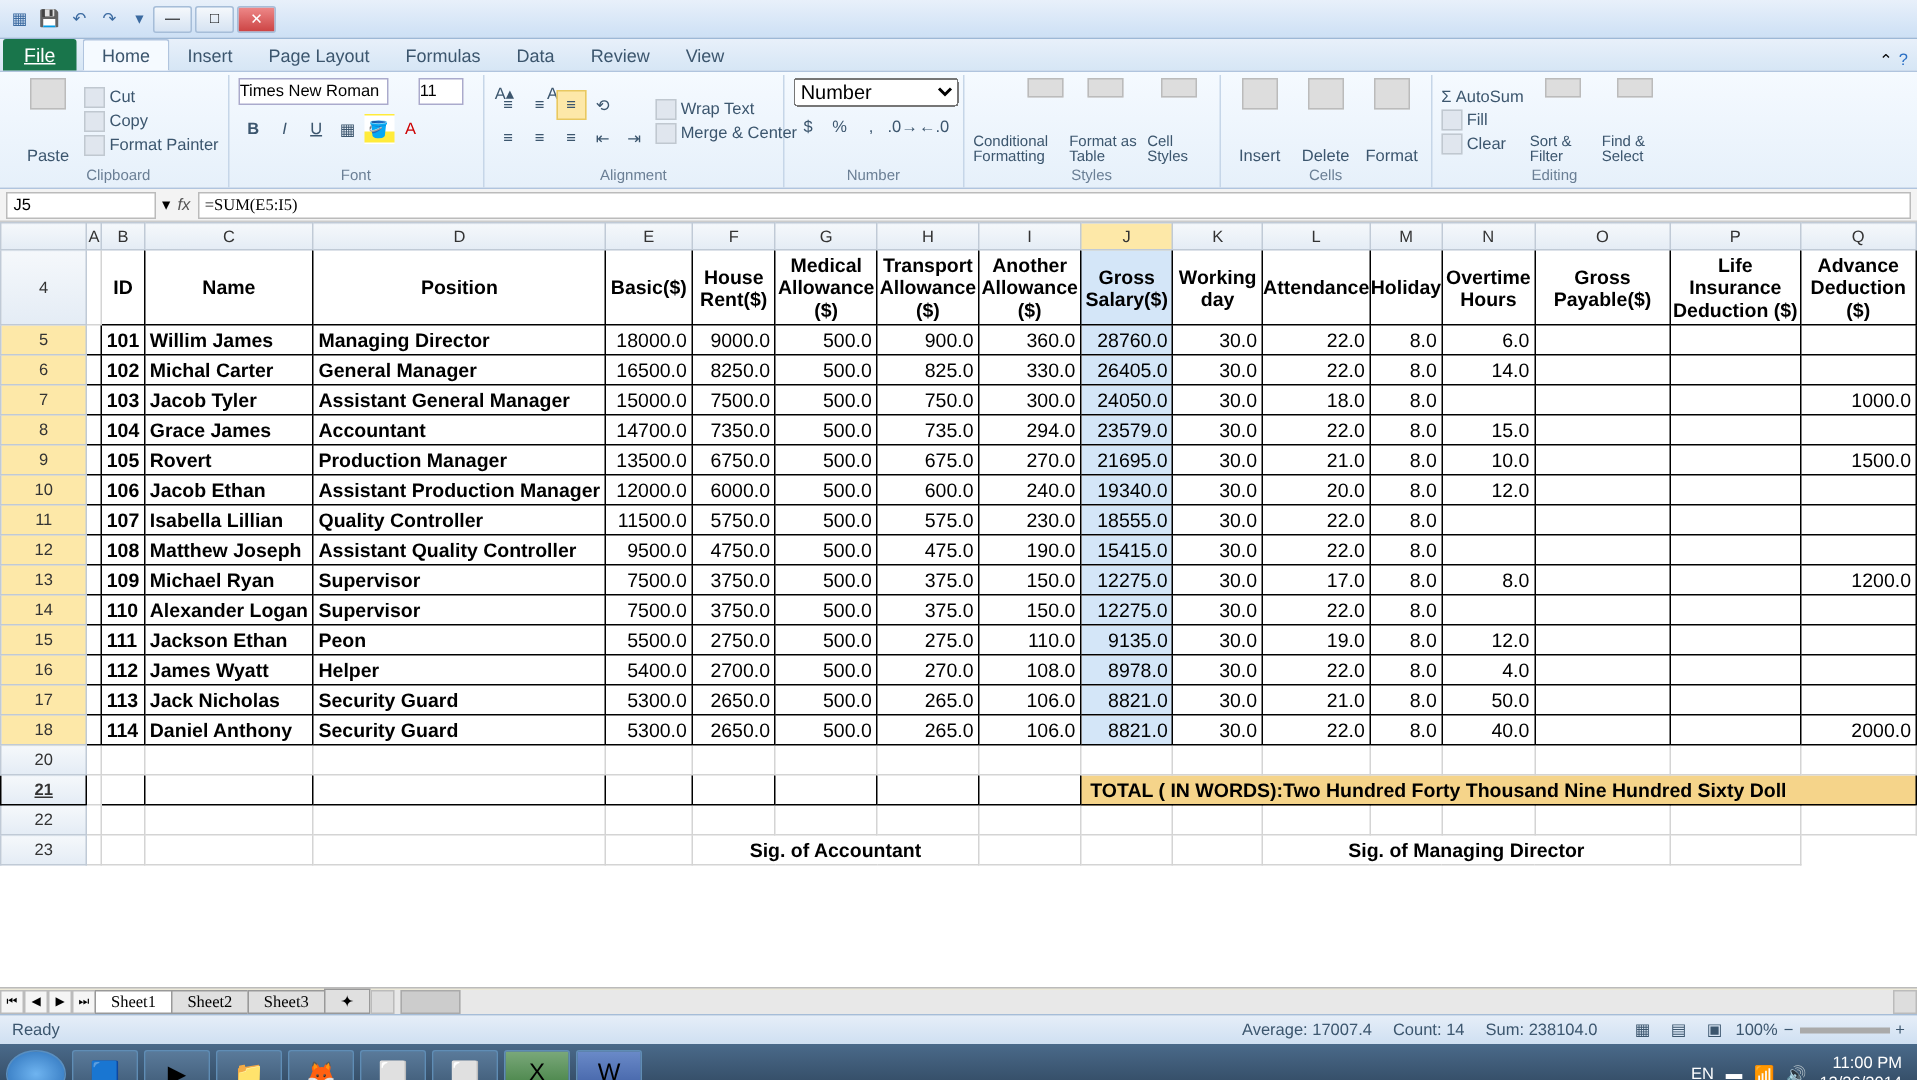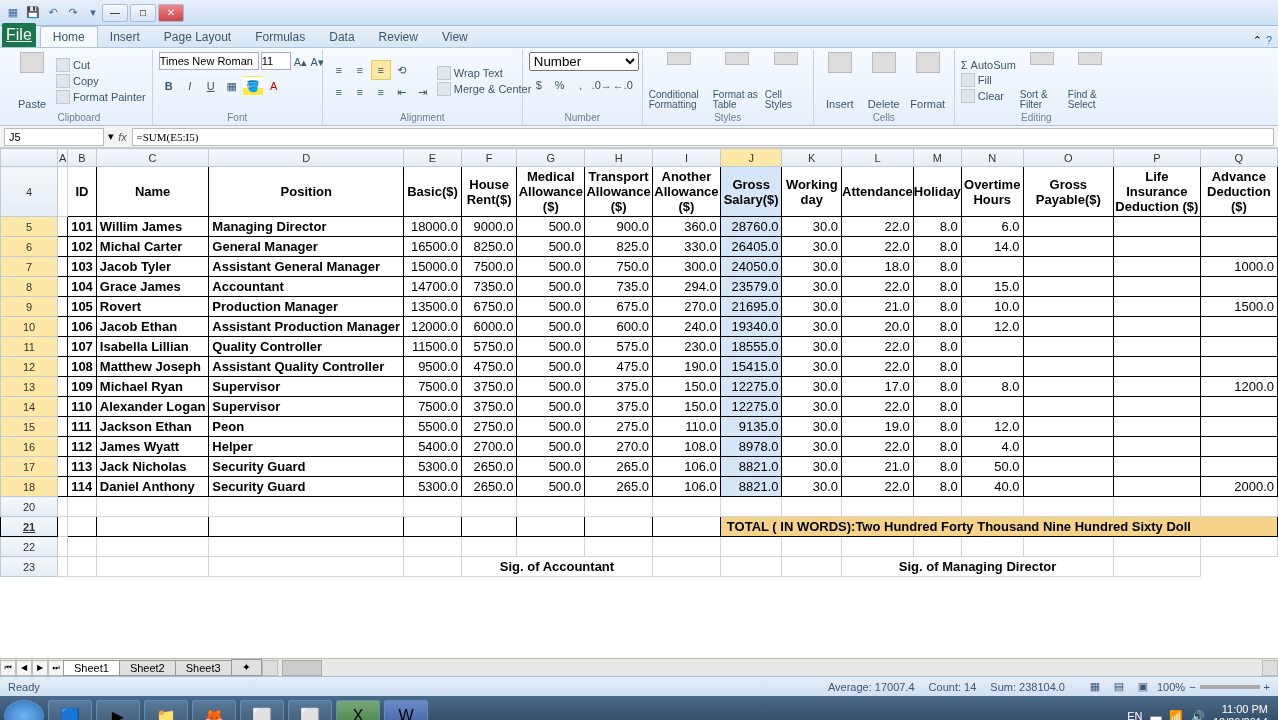--- a/index.html
+++ b/index.html
@@ -9,36 +9,36 @@
 .titlebar { height: 26px; background: linear-gradient(#e8f0fa, #cde0f5); display: flex; align-items: center; padding: 0 4px; border-bottom: 1px solid #9db8d6; }
 .qat { display: flex; align-items: center; gap: 2px; }
 .qat-ico { width: 18px; height: 18px; display: flex; align-items: center; justify-content: center; font-size: 11px; color: #3b6aa0; }
 .title-text { flex: 1; text-align: center; font-size: 12px; color: #3c566e; }
 .win-ctrls { display: flex; gap: 2px; }
 .win-btn { width: 26px; height: 18px; background: linear-gradient(#f5f8fc, #d6e3f2); border: 1px solid #a6bdd8; display: flex; align-items: center; justify-content: center; font-size: 10px; border-radius: 2px; }
 .win-btn.close { background: linear-gradient(#e88, #c44); color: #fff; }
 
 
 .tabbar { height: 22px; background: linear-gradient(#e8f0fa, #d6e6f5); display: flex; align-items: flex-end; padding-left: 2px; border-bottom: 1px solid #b0c4de; }
-.file-tab { background: #19754b; color: #fff; padding: 3px 4px; font-size: 16px; border-radius: 2px 2px 0 0; margin-right: 4px; text-decoration: underline; }
+.file-tab { background: #19754b; color: #fff; padding: 3px 14px; font-size: 13px; border-radius: 2px 2px 0 0; margin-right: 4px; text-decoration: underline; }
 .tab { padding: 3px 12px; font-size: 12px; color: #3c566e; cursor: pointer; }
 .tab.active { background: #f5faff; border: 1px solid #b0c4de; border-bottom: none; border-radius: 2px 2px 0 0; }
 .help-right { margin-left: auto; display: flex; gap: 4px; padding-right: 6px; }
 
 
 .ribbon { height: 78px; background: linear-gradient(#f5faff, #e6f0fa); border-bottom: 1px solid #b0c4de; display: flex; padding: 2px 6px 0; }
 .group { border-right: 1px solid #c6d6e8; padding: 2px 6px; display: flex; flex-direction: column; position: relative; }
 .group-label { position: absolute; bottom: 2px; left: 0; right: 0; text-align: center; font-size: 10px; color: #6b7f95; }
 .group-body { display: flex; gap: 4px; height: 58px; }
 .big-btn { display: flex; flex-direction: column; align-items: center; justify-content: center; width: 40px; font-size: 11px; color: #3c566e; gap: 23px; }
 .big-ico { width: 24px; height: 24px; background: #ddd; border: 1px solid #bbb; margin-bottom: 2px; }
 .stack { display: flex; flex-direction: column; gap: 2px; justify-content: center; }
 .small-row { display: flex; align-items: center; gap: 3px; font-size: 11px; color: #3c566e; white-space: nowrap; }
 .small-ico { width: 14px; height: 14px; background: #e0e6ee; border: 1px solid #c0c8d0; }
-.font-sel { display: flex; gap: 2px; }
+.font-sel { display: flex; gap: 20px; }
 .font-sel select, .font-sel input { font-size: 11px; border: 1px solid #aac; background: #fff; height: 18px; }
 .btn-grp { display: flex; gap: 1px; }
 .tb-btn { width: 20px; height: 20px; border: 1px solid transparent; display: flex; align-items: center; justify-content: center; font-size: 11px; color: #3c566e; }
 .tb-btn.active { background: #fde8a8; border-color: #e8c860; }
 
 
 .fbar { height: 22px; display: flex; align-items: center; border-bottom: 1px solid #ccc; background: #f3f3f3; }
 .namebox { width: 100px; border: 1px solid #bbb; background: #fff; height: 18px; margin: 0 4px; padding: 0 4px; font-size: 11px; display: flex; align-items: center; }
 .fx { width: 18px; text-align: center; color: #555; font-style: italic; }
 .formula { flex: 1; border: 1px solid #bbb; background: #fff; height: 18px; margin-right: 4px; padding: 0 4px; font-size: 11px; display: flex; align-items: center; font-family: 'Times New Roman', serif; }
@@ -56,21 +56,21 @@
 td.num { text-align: right; }
 td.selcol { background: #d4e6f8; }
 .total-label { font-weight: bold; text-align: right; }
 .inwords-row td { background: #f5d48a; border: 1px solid #000; font-weight: bold; }
 .sig-line { text-align: center; font-weight: bold; }
 
 
 .sheetbar { height: 18px; background: #ece9d8; border-top: 1px solid #bbb; display: flex; align-items: center; font-size: 11px; }
 .nav-arrows { display: flex; }
 .nav-arrow { width: 16px; height: 16px; border: 1px solid #bbb; background: #f5f5f5; display: flex; align-items: center; justify-content: center; font-size: 8px; }
-.sheet-tab { padding: 1px 10px; border: 1px solid #999; background: #fff; margin-left: -1px; }
+.sheet-tab { padding: 1px 10px; border: 1px solid #999; background: #fff; margin-left: -1px; font-family: Liberation Serif, serif; }
 .sheet-tab.inactive { background: #e0e0e0; }
 .hscroll { flex: 1; margin-left: auto; height: 16px; background: #e8e8e8; display: flex; }
 .scroll-btn { width: 16px; background: #ddd; border: 1px solid #bbb; }
 .scroll-thumb { width: 40px; background: #ccc; border: 1px solid #aaa; margin-left: 4px; }
 
 
 .statusbar { height: 20px; background: linear-gradient(#e6eef8, #cfe0f2); border-top: 1px solid #a6bdd8; display: flex; align-items: center; padding: 0 8px; font-size: 11px; color: #3c566e; }
 .status-left { flex: 0 0 auto; }
 .status-stats { margin-left: auto; display: flex; gap: 14px; }
 .zoom { display: flex; align-items: center; gap: 4px; margin-left: 20px; }
@@ -208,21 +208,21 @@
         <span class="tb-btn">,</span>
         <span class="tb-btn">.0→</span>
         <span class="tb-btn">←.0</span>
       </div>
     </div>
     <div class="group-label">Number</div>
   </div>
 
   <div class="group">
     <div class="group-body">
-      <div class="big-btn" style="width:60px;">
+      <div class="big-btn" style="width:60px;align-items:flex-end;">
           <div class="big-ico"></div>
           <span style="font-size:10px;line-height:1;">Conditional Formatting</span>
         </div>
       <div class="big-btn" style="width:48px;">
           <div class="big-ico"></div>
           <span style="font-size:10px;line-height:1;">Format as Table</span>
         </div>
       <div class="big-btn" style="width:42px;">
           <div class="big-ico"></div>
           <span style="font-size:10px;line-height:1;">Cell Styles</span>

